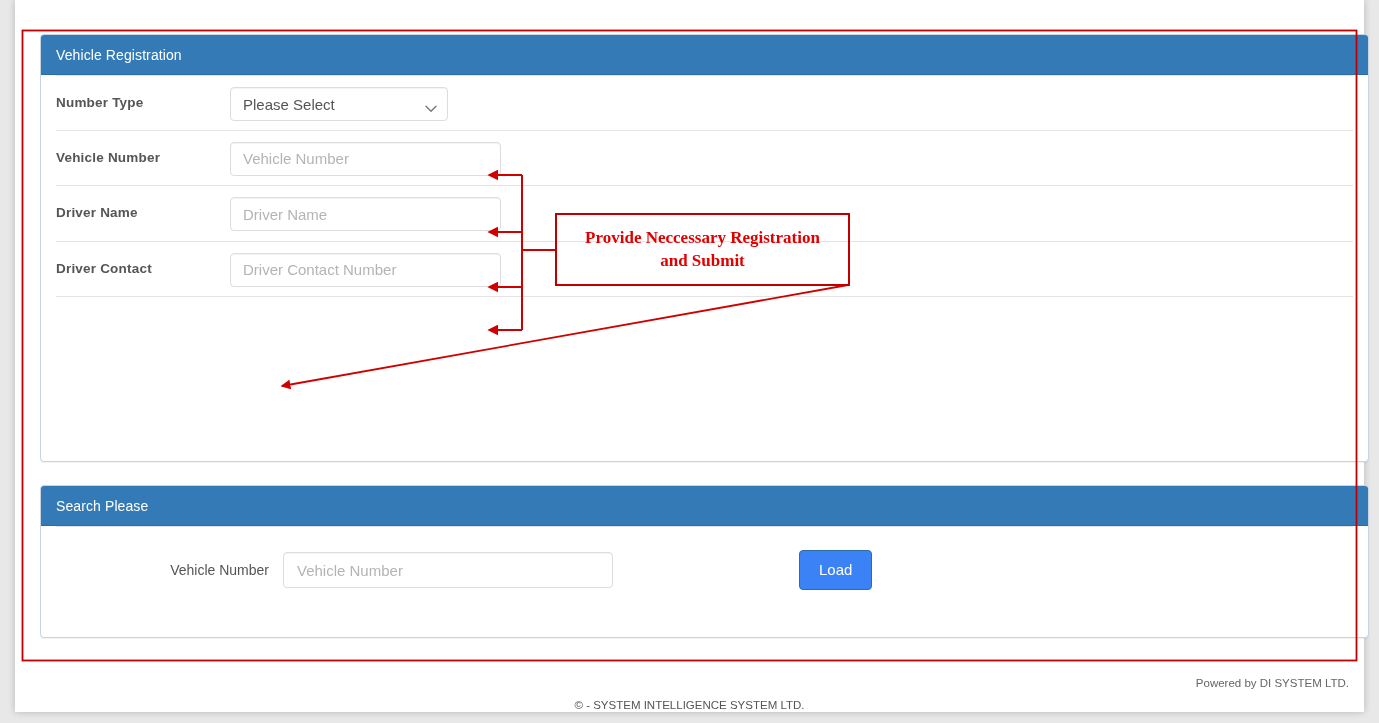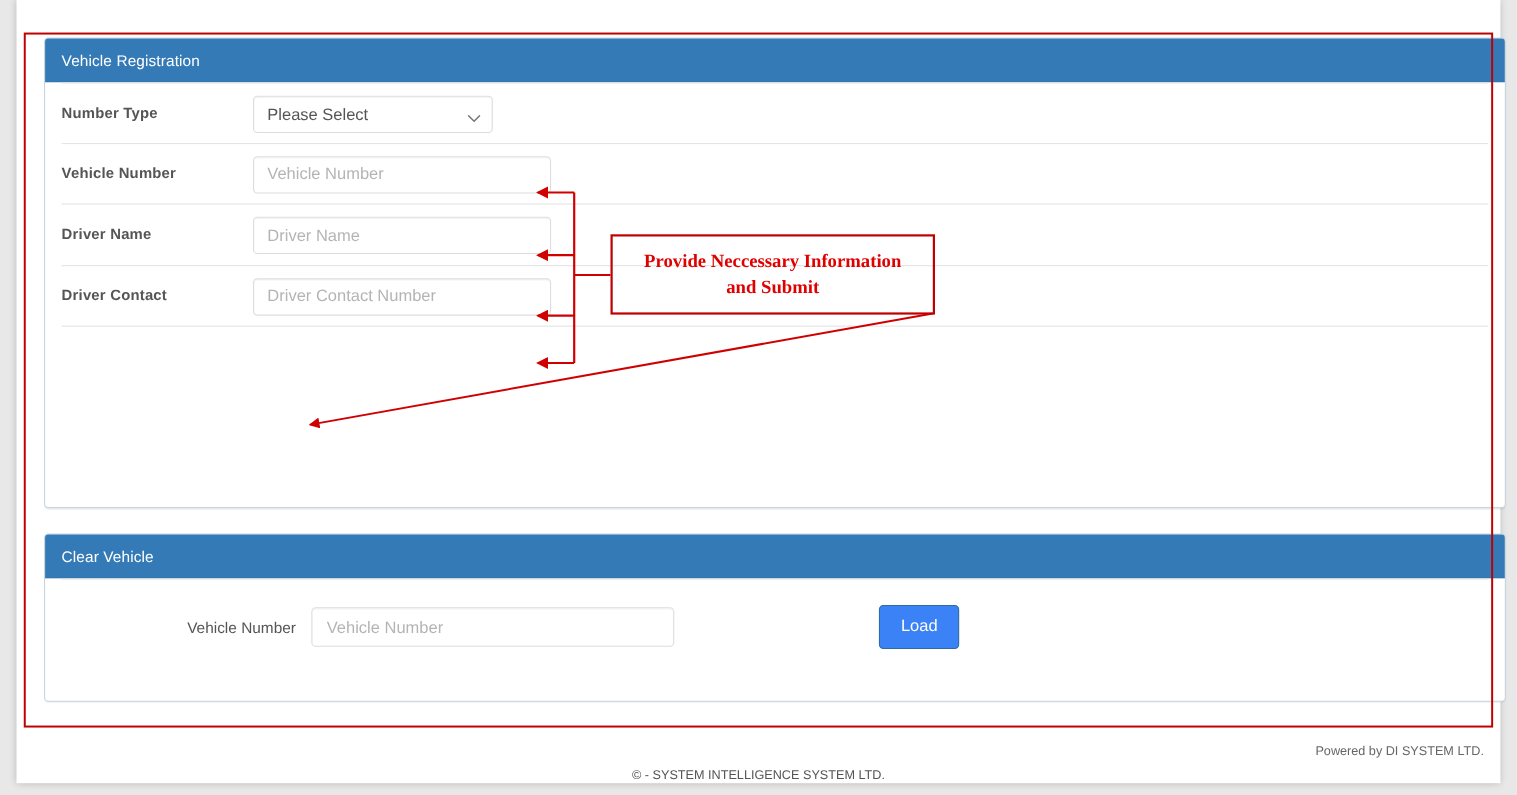--- a/index.html
+++ b/index.html
@@ -271,21 +271,21 @@
           </div>
         </div>
 
 
       </div>
     </div>
 
     <div class="panel" id="panel-search">
 
       <div class="panel-heading">
-        <span class="panel-title">Clear Vehicle</span>
+        <span class="panel-title">Search Please</span>
       </div>
 
       <div class="panel-body">
         <div class="search-row">
           <div class="search-label">Vehicle Number</div>
           <input class="txt-search" type="text" placeholder="Vehicle Number" style="">
           <div class="load-slot">
             <button class="btn btn-load">Load</button>
           </div>
         </div>
@@ -318,20 +318,20 @@
       <path d="M 522 287 L 489 287" fill="none" stroke="#d00000" stroke-width="2" marker-end="url(#arrowHead)"></path>
       <path d="M 522 330 L 489 330" fill="none" stroke="#d00000" stroke-width="2" marker-end="url(#arrowHead)"></path>
 
       <path d="M 555 250 L 522 250" fill="none" stroke="#d00000" stroke-width="1.8"></path>
 
       <path d="M 848 285 L 282 386" fill="none" stroke="#d00000" stroke-width="1.8" marker-end="url(#arrowHead)"></path>
     </svg>
 
     <div class="callout">
       <span>
-        <span>Provide Neccessary Information</span><br>
+        <span>Provide Neccessary Registration</span><br>
         <span>and Submit</span>
       </span>
     </div>
 
   </div>
 
 </div>
 
 </body></html>

